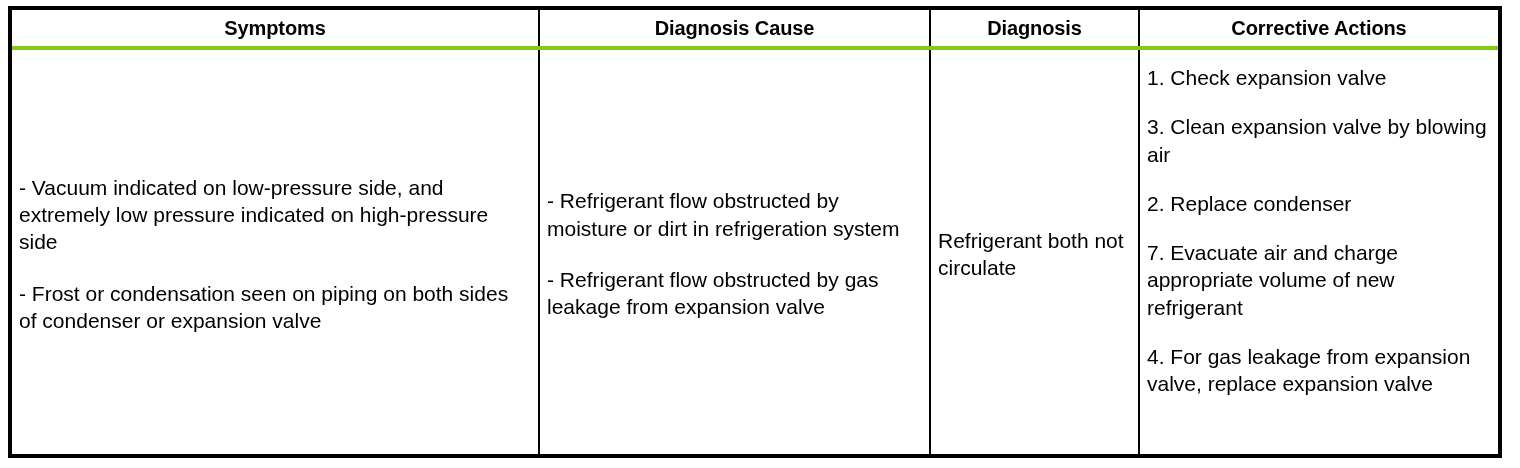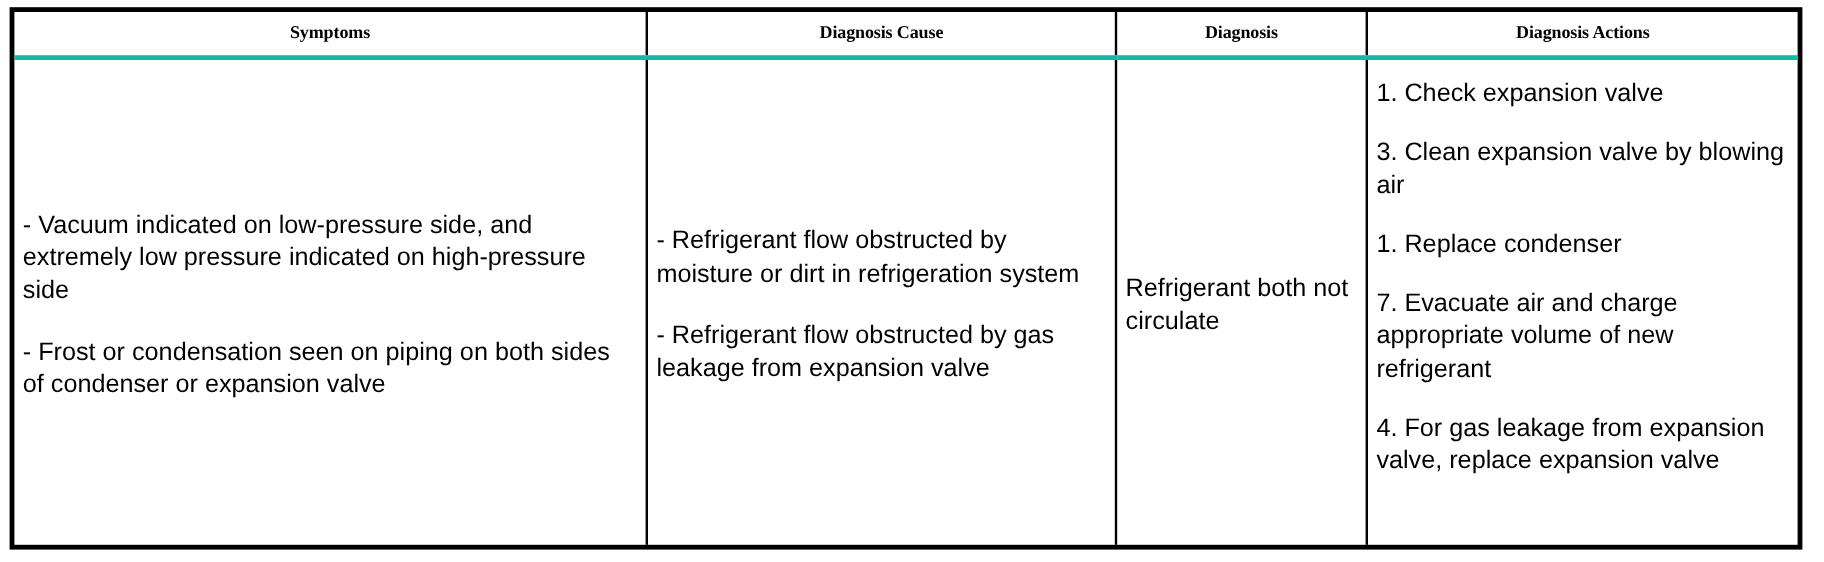--- a/index.html
+++ b/index.html
@@ -36,30 +36,29 @@
   }
 
   .troubleshoot-table table {
     width: 100%;
     height: 100%;
     border-collapse: collapse;
     table-layout: fixed;
   }
 
   thead th {
-    border-bottom: 4px solid #14b8a6;
+    border-bottom: 4px solid #84cc16;
     border-right: 2px solid #000000;
-    font-size: 15px;
+    font-size: 20px;
     font-weight: bold;
     text-align: center;
     vertical-align: middle;
     height: 36px;
     padding: 0 4px;
     letter-spacing: -0.1px;
-    font-family: Liberation Serif, serif;
   }
   thead th:last-child {
     border-right: none;
   }
 
   tbody td {
     border-right: 2px solid #000000;
     vertical-align: middle;
     font-size: 21px;
     line-height: 1.30;
@@ -101,21 +100,21 @@
         <col class="col-symptoms">
         <col class="col-cause">
         <col class="col-diagnosis">
         <col class="col-actions">
       </colgroup>
       <thead>
         <tr>
           <th>Symptoms</th>
           <th>Diagnosis Cause</th>
           <th>Diagnosis</th>
-          <th>Diagnosis Actions</th>
+          <th>Corrective Actions</th>
         </tr>
       </thead>
       <tbody>
         <tr>
 
           <td class="cell-symptoms">
             <span class="cell-block">- Vacuum indicated on low-pressure side, and extremely low pressure indicated on high-pressure side</span>
             <span class="cell-block">- Frost or condensation seen on piping on both sides of condenser or expansion valve</span>
           </td>
 
@@ -124,21 +123,21 @@
             <span class="cell-block">- Refrigerant flow obstructed by gas leakage from expansion valve</span>
           </td>
 
           <td class="cell-diagnosis">
             <span class="cell-block">Refrigerant both not circulate</span>
           </td>
 
           <td class="cell-actions">
             <span class="cell-block">1. Check expansion valve</span>
             <span class="cell-block">3. Clean expansion valve by blowing air</span>
-            <span class="cell-block">1. Replace condenser</span>
+            <span class="cell-block">2. Replace condenser</span>
             <span class="cell-block">7. Evacuate air and charge appropriate volume of new refrigerant</span>
             <span class="cell-block">4. For gas leakage from expansion valve, replace expansion valve</span>
           </td>
 
         </tr>
       </tbody>
     </table>
   </div>
 
 </div>

